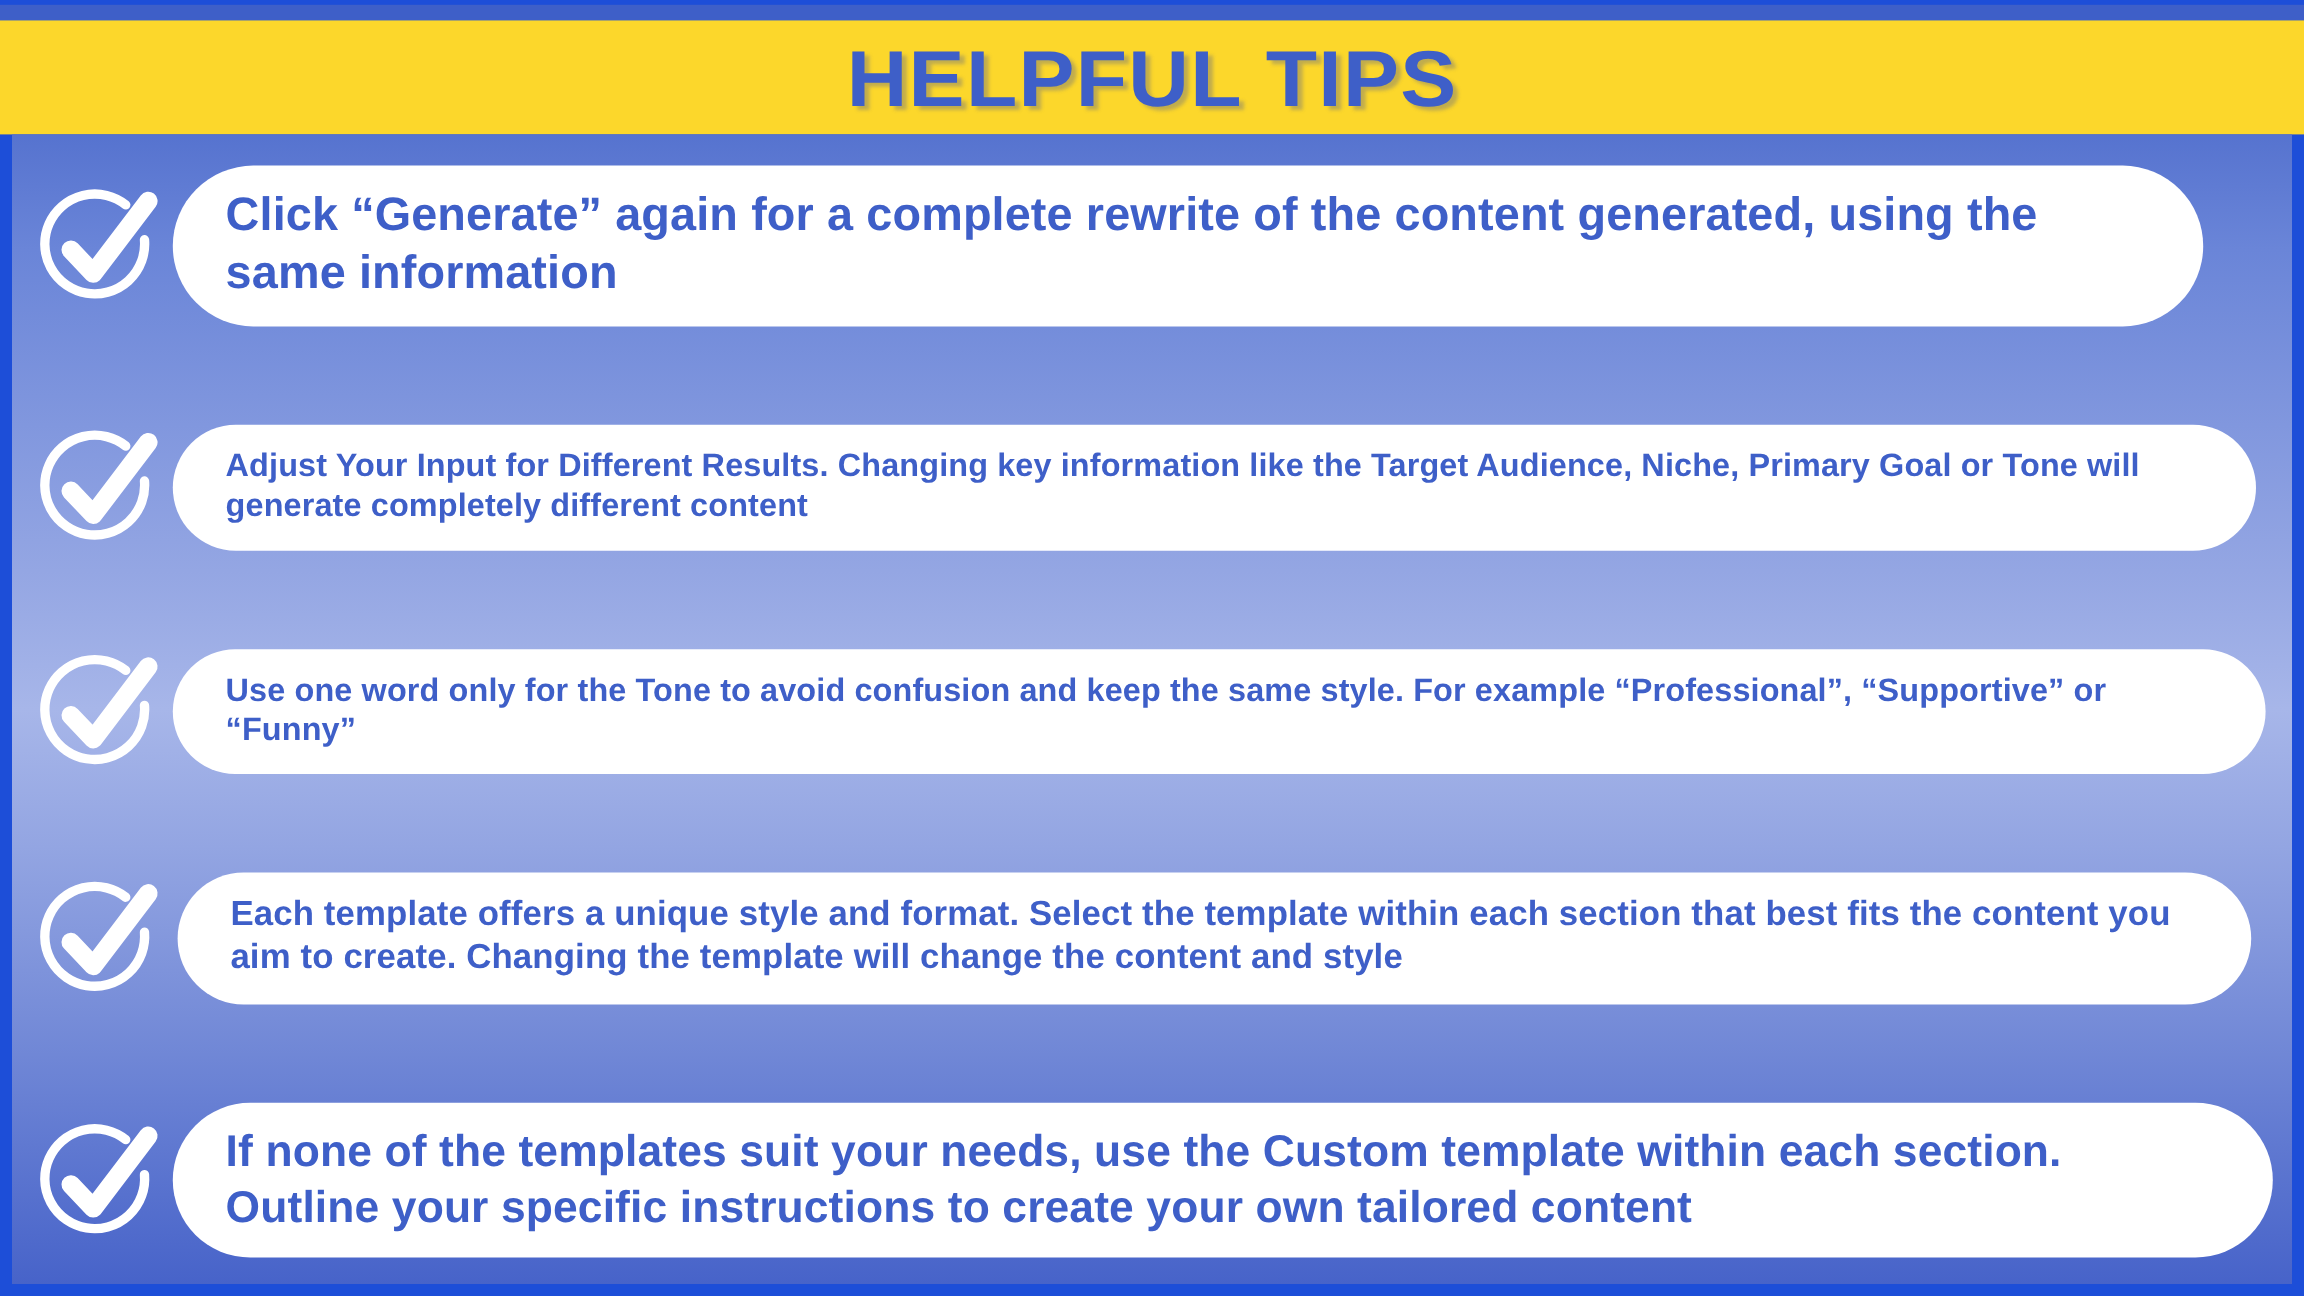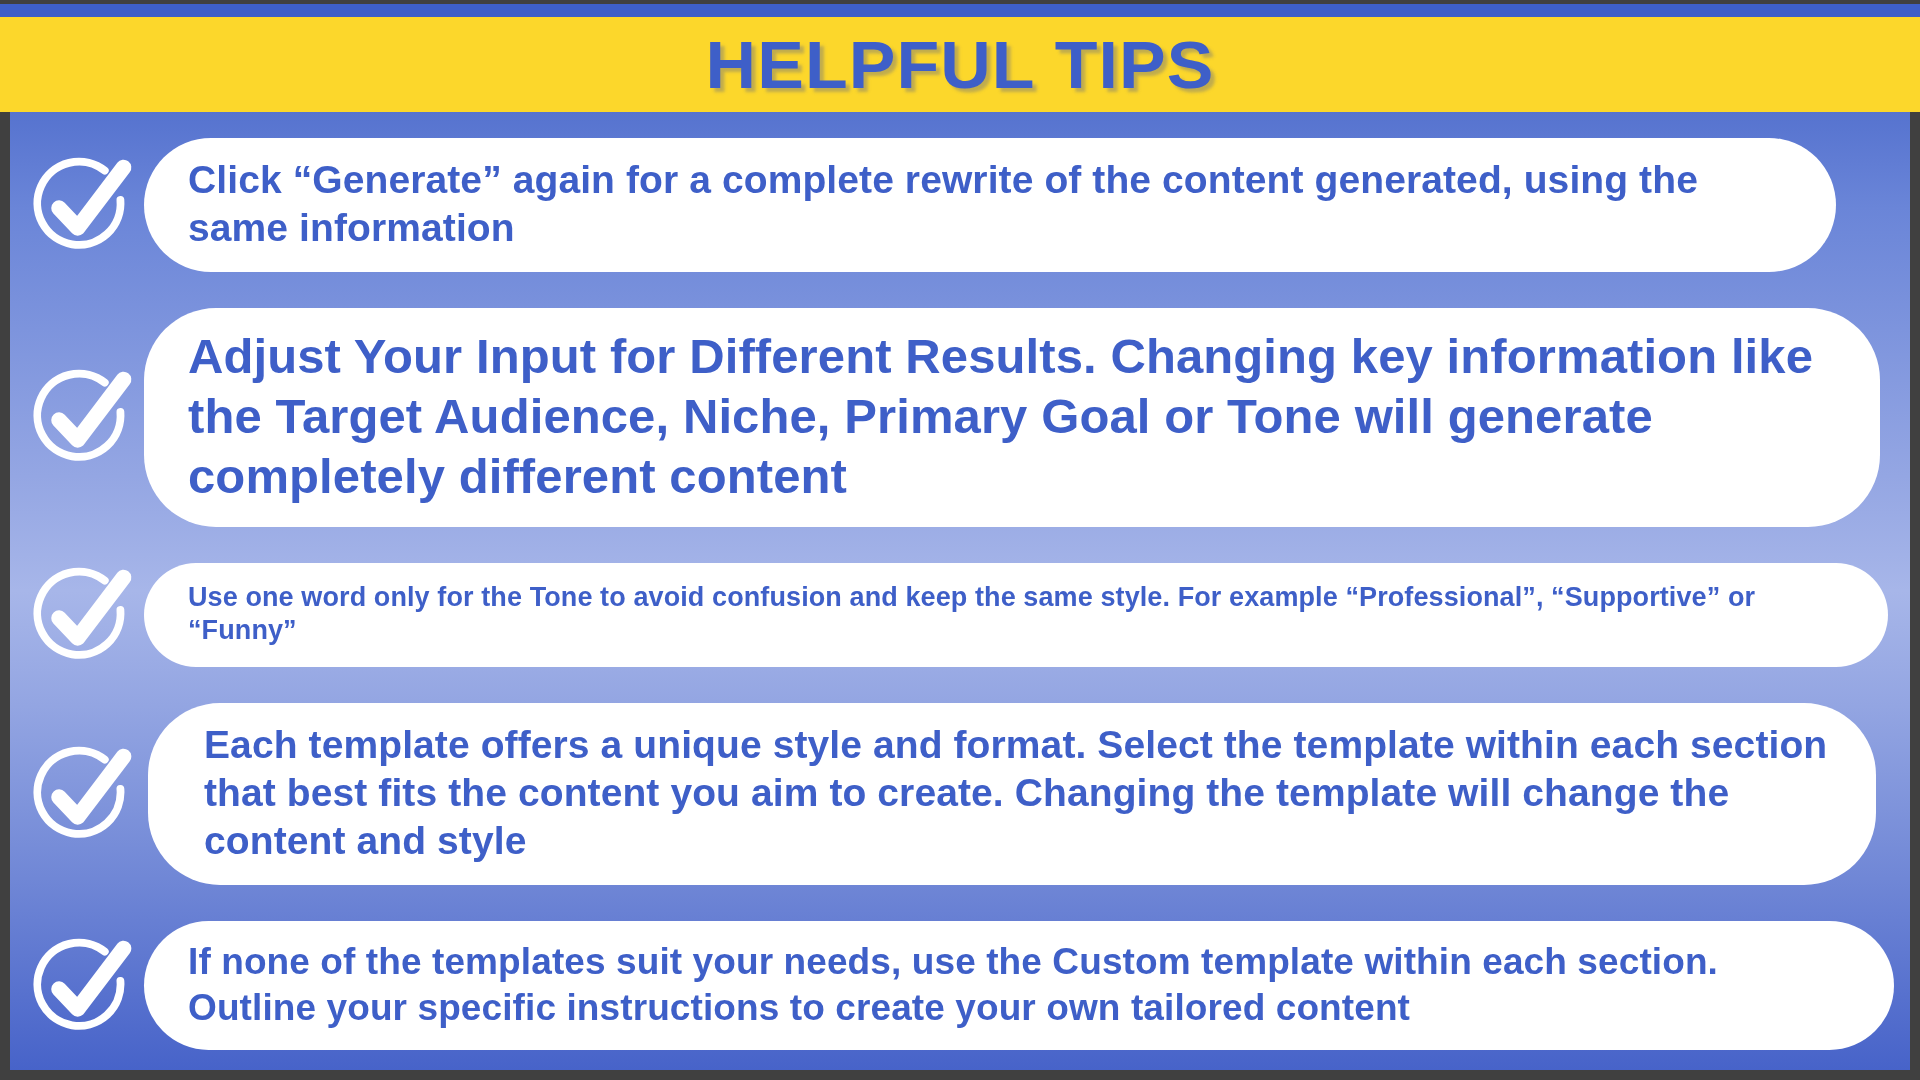--- a/index.html
+++ b/index.html
@@ -9,21 +9,21 @@
     height: 1080px;
     overflow: hidden;
     background: #FCD72B;
     font-family: "Liberation Sans", sans-serif;
   }
 
   #page {
     position: relative;
     width: 1920px;
     height: 1080px;
-    background: #404040;
+    background: #1d4ed8;
     box-sizing: border-box;
   }
 
   
   .top-rule {
     position: absolute;
     top: 4px;
     left: 0;
     width: 1920px;
     height: 13px;
@@ -117,23 +117,23 @@
   }
 
   
   .row-0 .tip-card { width: 1692px; }
   .row-1 .tip-card { width: 1736px; }
   .row-2 .tip-card { width: 1744px; }
   .row-3 .tip-card { width: 1728px; margin-left: 4px; }
   .row-4 .tip-card { width: 1750px; }
 
   .row-0 .tip-text { font-size: 39px; }
-  .row-1 .tip-text { font-size: 49px; }
+  .row-1 .tip-text { font-size: 27px; }
   .row-2 .tip-text { font-size: 27px; }
-  .row-3 .tip-text { font-size: 39px; margin-left: 12px; }
+  .row-3 .tip-text { font-size: 29px; }
   .row-4 .tip-text { font-size: 37px; }
 
   
 </style>
 </head>
 <body>
 
 <div id="page">
 
   <div class="top-rule"></div>

